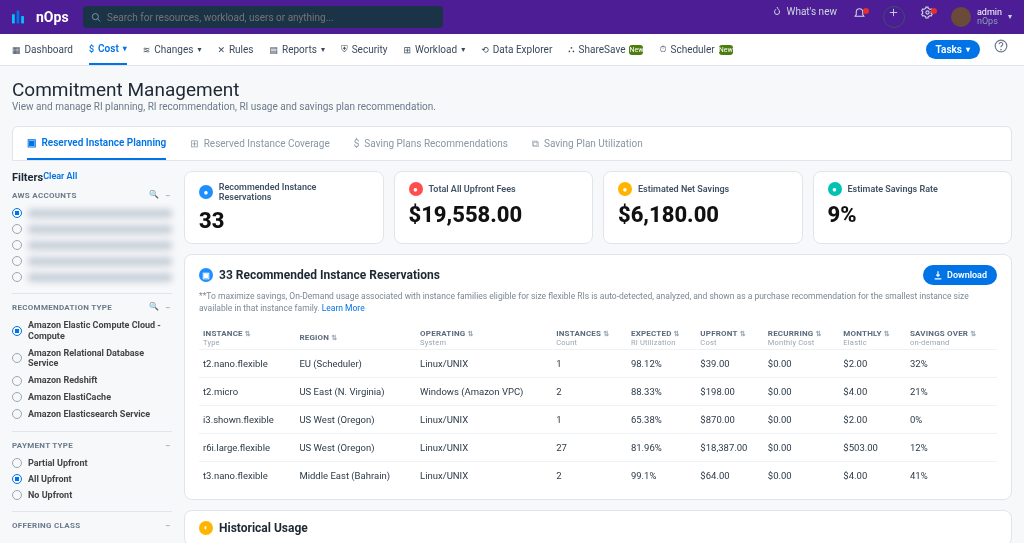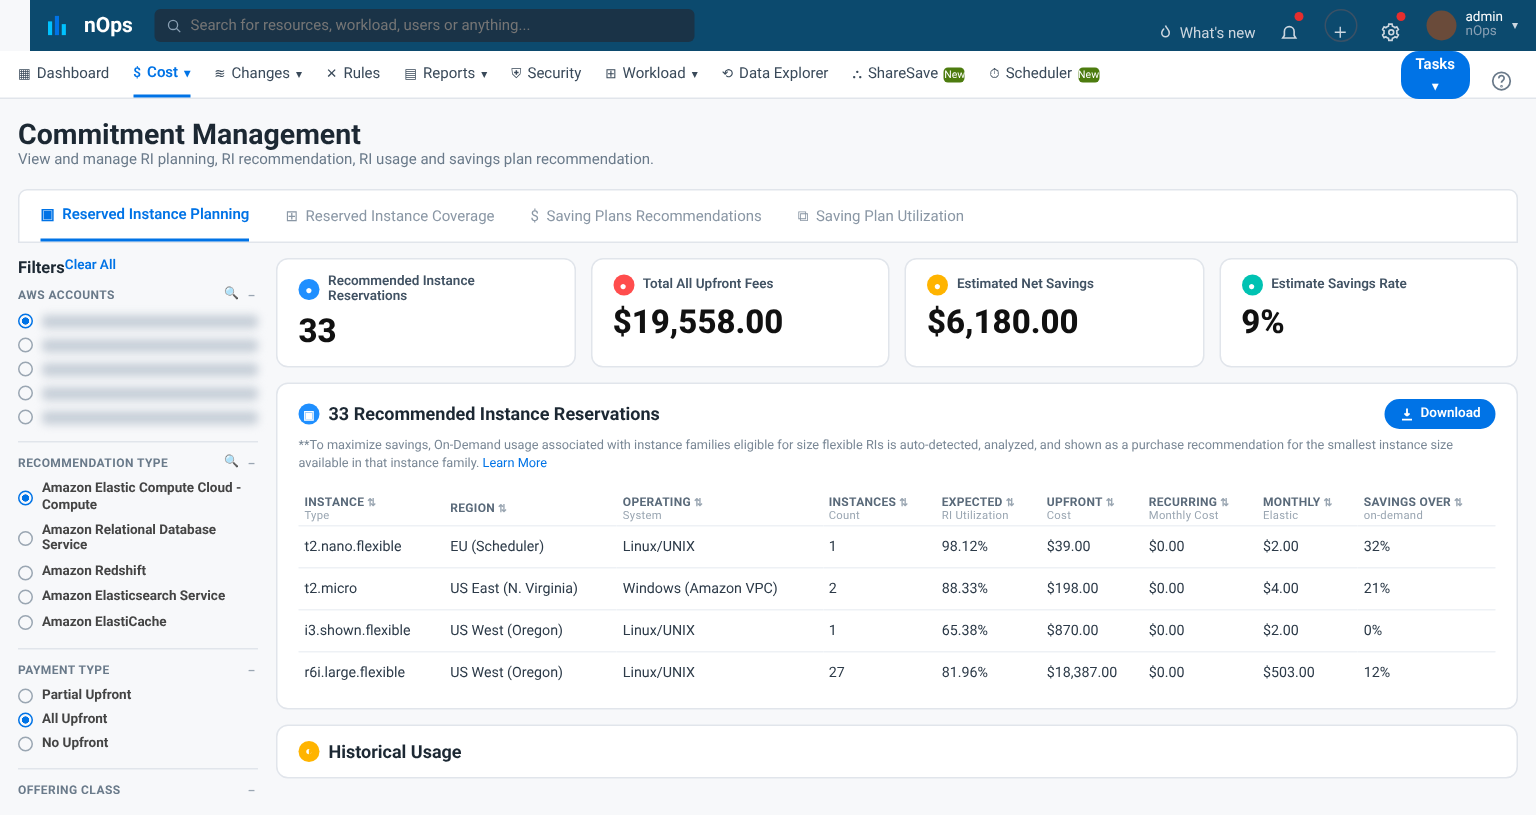--- a/index.html
+++ b/index.html
@@ -1,40 +1,40 @@
 <!DOCTYPE html>
 <html><head>
 <meta charset="utf-8">
 <style>
   * { box-sizing: border-box; margin: 0; padding: 0; font-family: -apple-system, BlinkMacSystemFont, "Segoe UI", Roboto, Arial, sans-serif; }
   body { background: #f7f8fa; color: #1c2833; font-size: 12px; width: 1024px; }
 
   
-  .topbar { background: #0c4a6e; height: 34px; display: flex; align-items: center; padding: 0 12px; color: #cdd7e0; margin-left: 20px; }
+  .topbar { background: #4c1d95; height: 34px; display: flex; align-items: center; padding: 0 12px; color: #cdd7e0; }
   .logo { display: flex; align-items: center; gap: 2px; font-weight: 700; color: #fff; font-size: 14px; }
   .logo svg { height: 14px; }
   .search { margin-left: 14px; flex: 0 0 360px; background: #1a3347; border-radius: 4px; height: 22px; display: flex; align-items: center; padding: 0 8px; gap: 6px; }
   .search input { background: transparent; border: 0; color: #cdd7e0; font-size: 10px; outline: none; width: 100%; }
   .topbar-right { margin-left: auto; display: flex; align-items: center; gap: 12px; font-size: 10px; }
-  .icon-btn { width: 22px; height: 22px; border-radius: 50%; display: flex; align-items: flex-end; justify-content: center; color: #cdd7e0; cursor: pointer; position: relative; }
+  .icon-btn { width: 22px; height: 22px; border-radius: 50%; display: flex; align-items: flex-start; justify-content: center; color: #cdd7e0; cursor: pointer; position: relative; }
   .icon-btn .dot { position: absolute; top: 2px; right: 2px; width: 6px; height: 6px; background: #e62e2e; border-radius: 50%; }
   .avatar { width: 20px; height: 20px; border-radius: 50%; background: #6a4b3a; }
   .user-block { display: flex; align-items: center; gap: 6px; font-size: 9px; line-height: 1; }
 
   
   .navbar { background: #fff; height: 32px; border-bottom: 1px solid #e1e5eb; display: flex; align-items: center; padding: 0 12px; gap: 16px; font-size: 10px; color: #3a4a5a; }
   .nav-item { display: flex; align-items: center; gap: 4px; cursor: pointer; height: 100%; }
   .nav-item.active { color: #0073e6; border-bottom: 2px solid #0073e6; font-weight: 600; }
   .badge-new { background: #4d7c0f; color: #fff; font-size: 7px; padding: 1px 0; border-radius: 3px; font-weight: 400; }
   .nav-right { margin-left: auto; display: flex; align-items: center; gap: 10px; }
-  .tasks-btn { background: #0073e6; color: #fff; padding: 4px 10px; border-radius: 12px; font-weight: 600; display: flex; align-items: center; gap: 4px; cursor: pointer; flex-direction: column; }
+  .tasks-btn { background: #0073e6; color: #fff; padding: 4px 10px; border-radius: 12px; font-weight: 600; display: flex; align-items: center; gap: 4px; cursor: pointer; }
 
   
   .page-head { padding: 12px 12px 6px; }
-  .page-head h1 { font-size: 19px; font-weight: 700; color: #1c2833; }
+  .page-head h1 { font-size: 19px; font-weight: 400; color: #1c2833; }
   .page-head p { font-size: 10px; color: #6a7a8a; margin-top: 0; }
 
   
   .tabstrip { margin: 8px 12px 0; background: #fff; border: 1px solid #e1e5eb; border-radius: 6px 6px 0 0; display: flex; gap: 24px; padding: 0 14px; font-size: 10px; }
   .tabstrip .tab { padding: 10px 0; color: #8a97a5; display: flex; align-items: center; gap: 5px; cursor: pointer; }
   .tabstrip .tab.active { color: #0073e6; font-weight: 600; border-bottom: 2px solid #0073e6; }
 
   
   .main { display: flex; padding: 0 12px 12px; gap: 12px; }
   .sidebar { width: 160px; flex-shrink: 0; padding-top: 10px; }
@@ -272,25 +272,25 @@
         <div class="acct-row">
           <span class="radio "></span>
           <span style="line-height:1.2">Amazon Relational Database Service</span>
         </div>
         <div class="acct-row">
           <span class="radio "></span>
           <span style="line-height:1.2">Amazon Redshift</span>
         </div>
         <div class="acct-row">
           <span class="radio "></span>
+          <span style="line-height:1.2">Amazon ElastiCache</span>
+        </div>
+        <div class="acct-row">
+          <span class="radio "></span>
           <span style="line-height:1.2">Amazon Elasticsearch Service</span>
-        </div>
-        <div class="acct-row">
-          <span class="radio "></span>
-          <span style="line-height:1.2">Amazon ElastiCache</span>
         </div>
       </div>
     <hr class="hr">
     <div class="filter-section-title">
       <span>PAYMENT TYPE</span>
       <span class="tools">
           <span>－</span>
         </span>
     </div>
     <div id="paytype-list">
@@ -416,20 +416,31 @@
               <td>r6i.large.flexible</td>
               <td>US West (Oregon)</td>
               <td>Linux/UNIX</td>
               <td>27</td>
               <td>81.96%</td>
               <td>$18,387.00</td>
               <td>$0.00</td>
               <td>$503.00</td>
               <td>12%</td>
             </tr>
+            <tr>
+              <td>t3.nano.flexible</td>
+              <td>Middle East (Bahrain)</td>
+              <td>Linux/UNIX</td>
+              <td>2</td>
+              <td>99.1%</td>
+              <td>$64.00</td>
+              <td>$0.00</td>
+              <td>$4.00</td>
+              <td>41%</td>
+            </tr>
           </tbody>
       </table>
     </div>
 
     <div class="panel">
       <div class="panel-head">
         <h3>
             <span class="ico-circle c-orange">◐</span>
             <span>Historical Usage</span>
           </h3>

